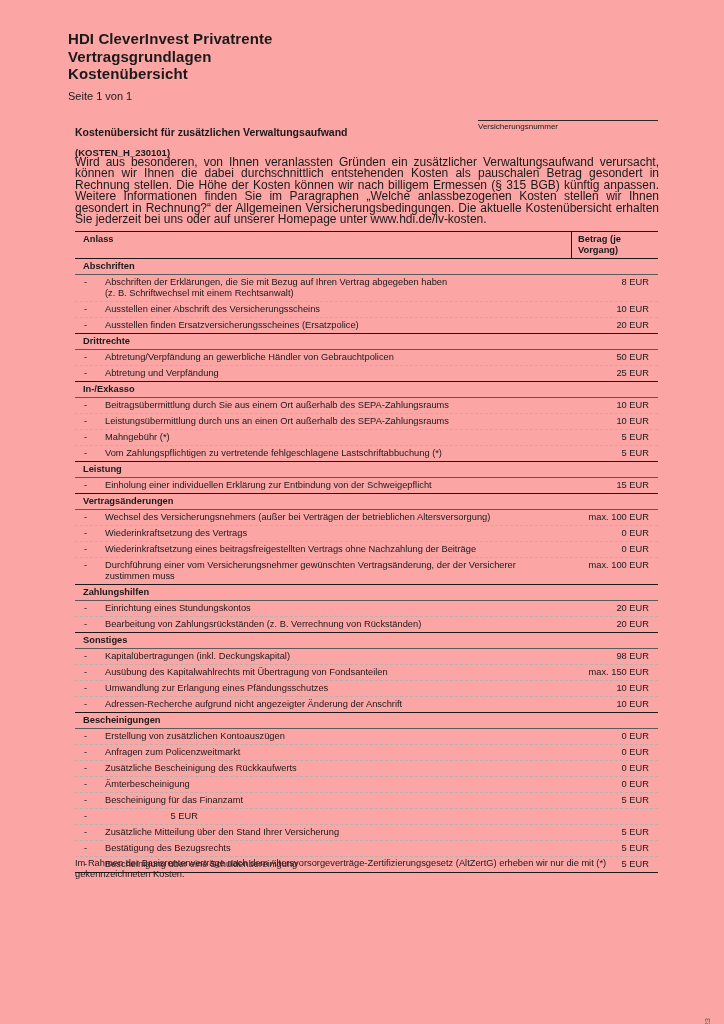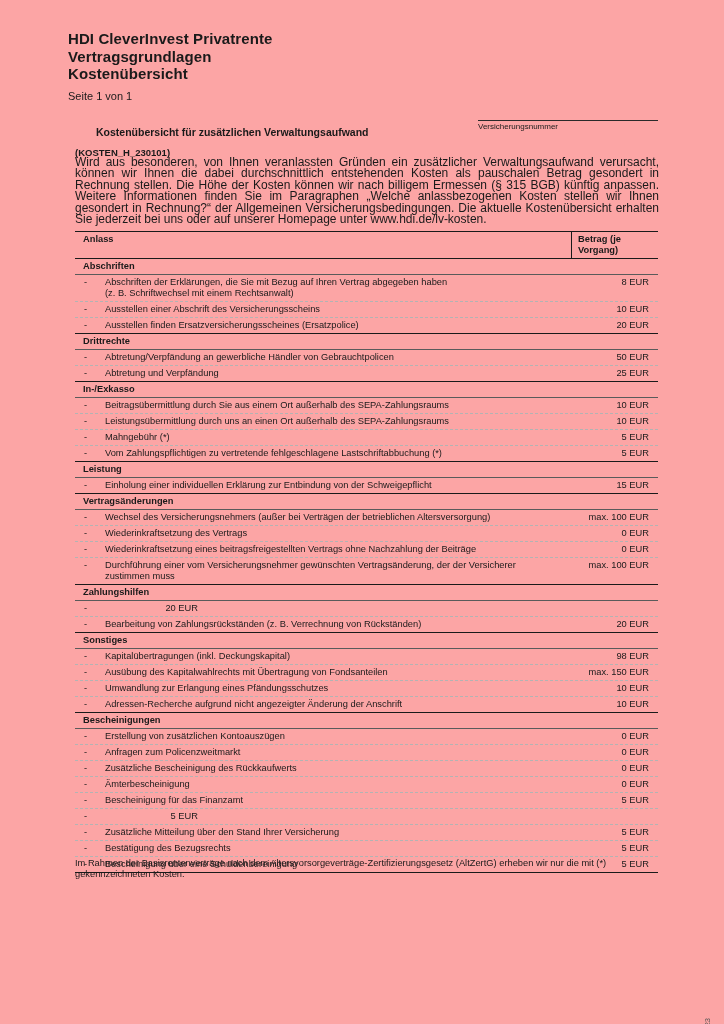--- a/index.html
+++ b/index.html
@@ -9,21 +9,21 @@
     background:#fca5a5;
     font-family:"Liberation Sans","DejaVu Sans",sans-serif;
     color:#1a1a1a;
     overflow:hidden;
   }
   
   .header-block{position:absolute;left:68px;top:30px;}
   .title-line{font-size:15px;font-weight:bold;line-height:17.5px;letter-spacing:.1px;}
   .page-info{margin-top:7px;font-size:11px;font-weight:normal;line-height:12px;}
   
-  .doc-title{position:absolute;left:75px;top:126px;font-size:10.5px;font-weight:bold;margin-left:21px;}
+  .doc-title{position:absolute;left:75px;top:126px;font-size:10.5px;font-weight:bold;}
   .vnr-field{position:absolute;left:478px;top:120px;width:180px;border-top:1px solid #2a2a2a;padding-top:1px;}
   .vnr-label{font-size:8px;line-height:9px;}
   .form-code{position:absolute;left:75px;top:147px;font-size:9.5px;font-weight:bold;}
   .intro{position:absolute;left:75px;top:157px;width:584px;font-size:12px;line-height:11.4px;text-align:justify;}
   
   .cost-table{position:absolute;left:75px;top:231px;width:583px;font-size:9.3px;border-top:1.5px solid #1a1a1a;}
   .thead{display:flex;border-bottom:1.5px solid #1a1a1a;font-weight:bold;}
   .th-anlass{flex:1;padding:2px 4px 2px 8px;line-height:11px;}
   .th-betrag{width:74px;border-left:1px solid #1a1a1a;padding:2px 6px;line-height:11px;}
   .section-row{font-weight:bold;padding:2px 4px 2px 8px;line-height:11px;border-bottom:1px solid #5a5a5a;}
@@ -140,20 +140,21 @@
           <span class="item-amount">0 EUR</span>
         </div>
         <div class="item-row last">
           <span class="bullet">-</span>
           <span class="item-label">Durchführung einer vom Versicherungsnehmer gewünschten Vertragsänderung, der der Versicherer zustimmen muss</span>
           <span class="item-amount">max. 100 EUR</span>
         </div>
         <div class="section-row">Zahlungshilfen</div>
         <div class="item-row">
           <span class="bullet">-</span>
+          <span class="item-label">Einrichtung eines Stundungskontos</span>
           <span class="item-amount">20 EUR</span>
         </div>
         <div class="item-row last">
           <span class="bullet">-</span>
           <span class="item-label">Bearbeitung von Zahlungsrückständen (z. B. Verrechnung von Rückständen)</span>
           <span class="item-amount">20 EUR</span>
         </div>
         <div class="section-row">Sonstiges</div>
         <div class="item-row">
           <span class="bullet">-</span>

